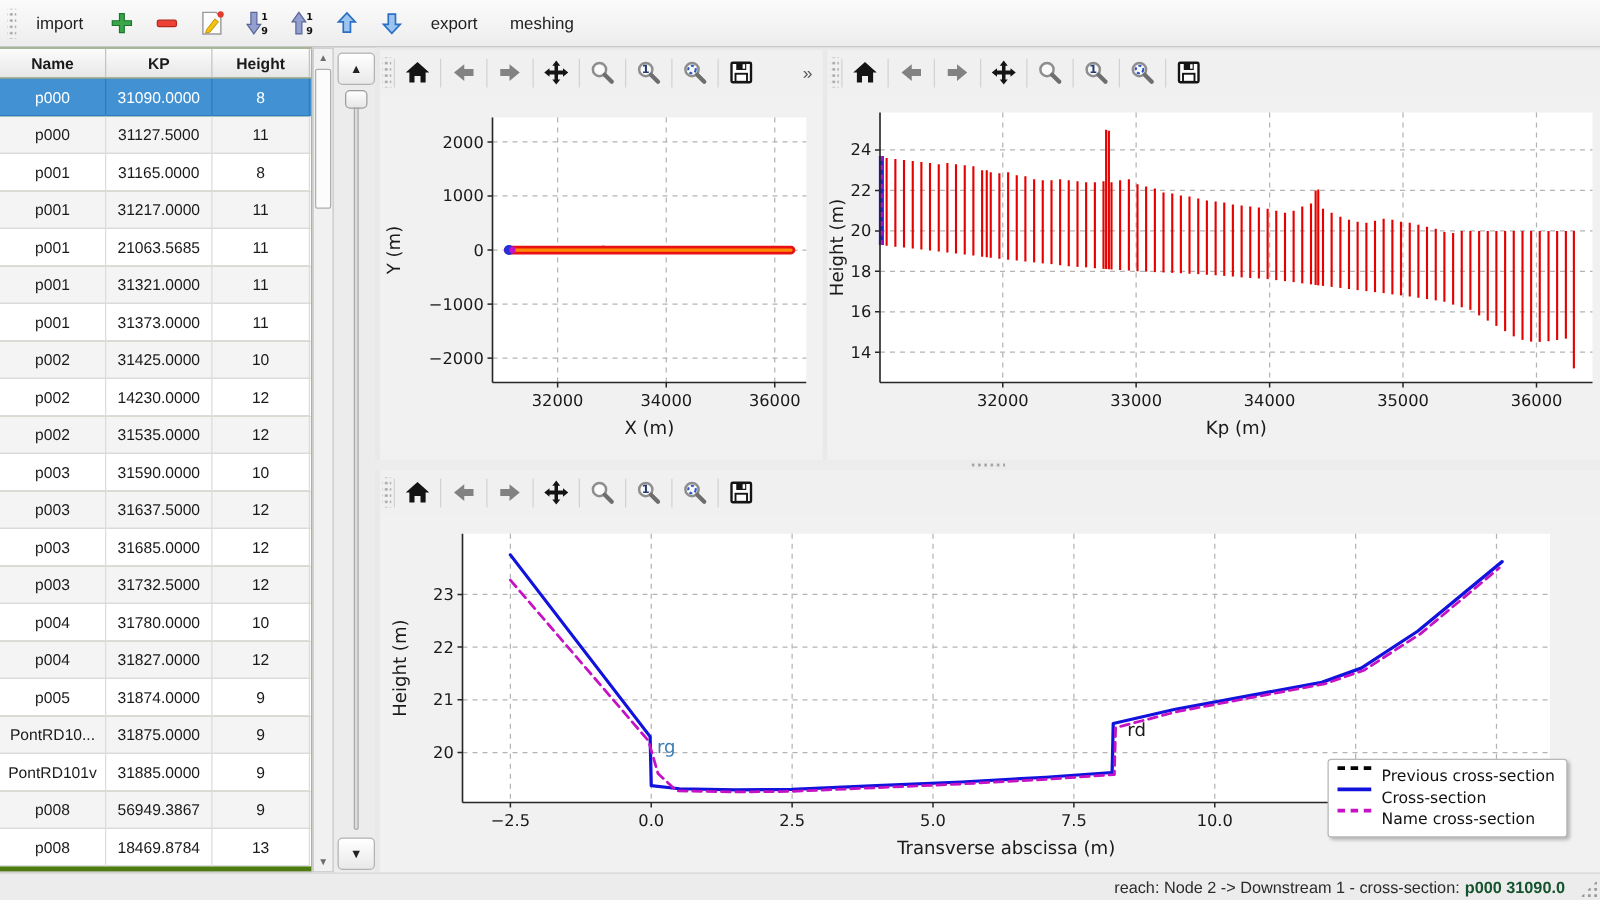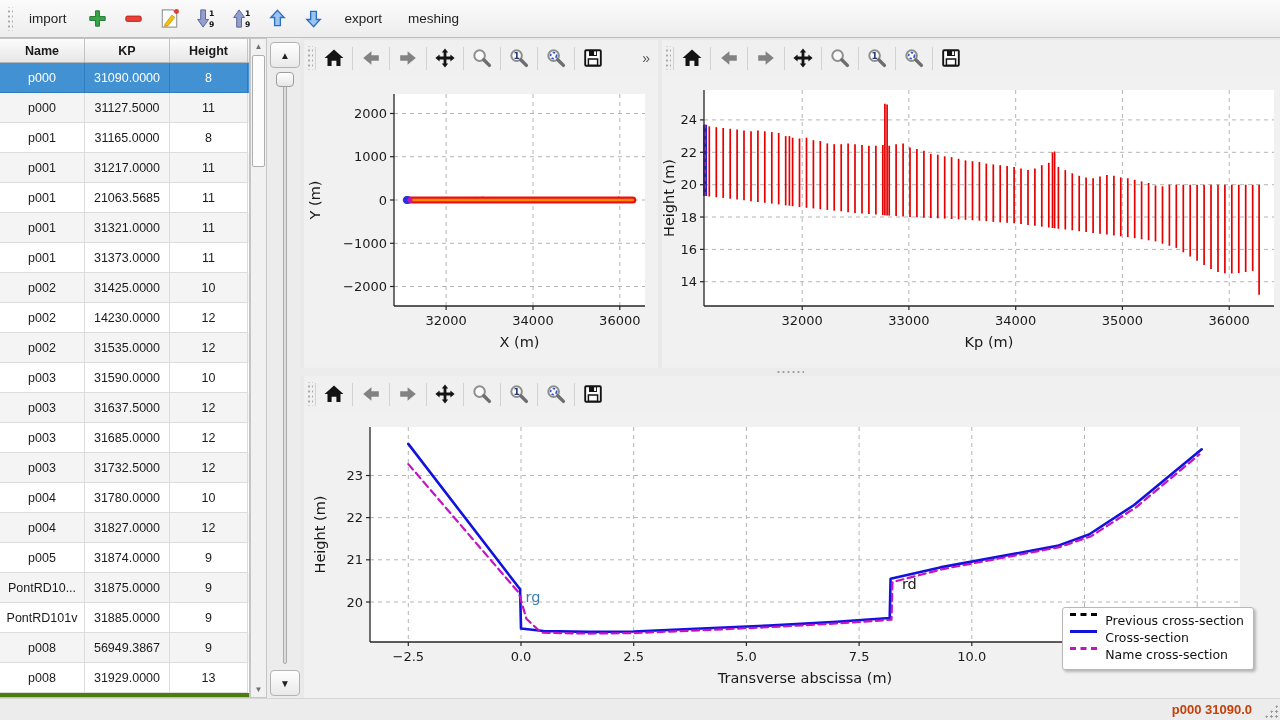--- a/index.html
+++ b/index.html
@@ -72,21 +72,21 @@
   #legend { position:absolute; right:26px; bottom:66px; background:#fff; border:1px solid #b7b7b7;
     border-radius:3px; box-shadow:2px 2px 3px rgba(0,0,0,0.25); padding:5px 9px 5px 7px;
     font-family:"DejaVu Sans", sans-serif; font-size:12.5px; color:#111; }
   .leg-row { display:flex; align-items:flex-start; gap:8px; height:17px; }
   .leg-sample { width:27px; height:0; }
 
   
   #status-bar { position:absolute; left:0; top:698px; width:1280px; height:22px; background:#ececec;
     border-top:1px solid #d6d6d6; display:flex; align-items:center; justify-content:flex-end;
     padding-right:28px; font-size:13px; color:#2b2b2b; }
-  #status-bar b { margin-left:20px; color:#c2410c; }
+  #status-bar b { margin-left:4px; color:#14532d; }
   #resize-grip { position:absolute; right:2px; bottom:2px; width:14px; height:14px;
     background-image:radial-gradient(circle,#9a9a9a 1px,transparent 1.2px); background-size:5px 5px;
     clip-path:polygon(100% 0,100% 100%,0 100%); }
 </style>
 </head>
 <body>
 
 <div id="window">
 
   <div id="app-toolbar">
@@ -240,21 +240,21 @@
           <div class="tcell">31885.0000</div>
           <div class="tcell">9</div>
         </div>
         <div class="trow">
           <div class="tcell">p008</div>
           <div class="tcell">56949.3867</div>
           <div class="tcell">9</div>
         </div>
         <div class="trow">
           <div class="tcell">p008</div>
-          <div class="tcell">31929.0000</div>
+          <div class="tcell">18469.8784</div>
           <div class="tcell">13</div>
         </div>
       </div>
   </div>
 
   <div id="table-scrollbar">
     <div class="sb-arrow" style="top:1px;">▲</div>
     <div class="thumb"></div>
     <div class="sb-arrow" style="bottom:1px;">▼</div>
   </div>
@@ -682,16 +682,17 @@
         </div>
         <div class="leg-row">
           <span class="leg-sample" id="ls2" style="border-top: 3px dashed rgb(196, 18, 196);"></span>
           <span>Name cross-section</span>
         </div>
       </div>
     </div>
   </div>
 
   <div id="status-bar">
+    <span>reach: Node 2 -&gt; Downstream 1 - cross-section:</span>
     <b>p000 31090.0</b>
   </div>
   <div id="resize-grip"></div>
 </div>
 
 </body></html>

